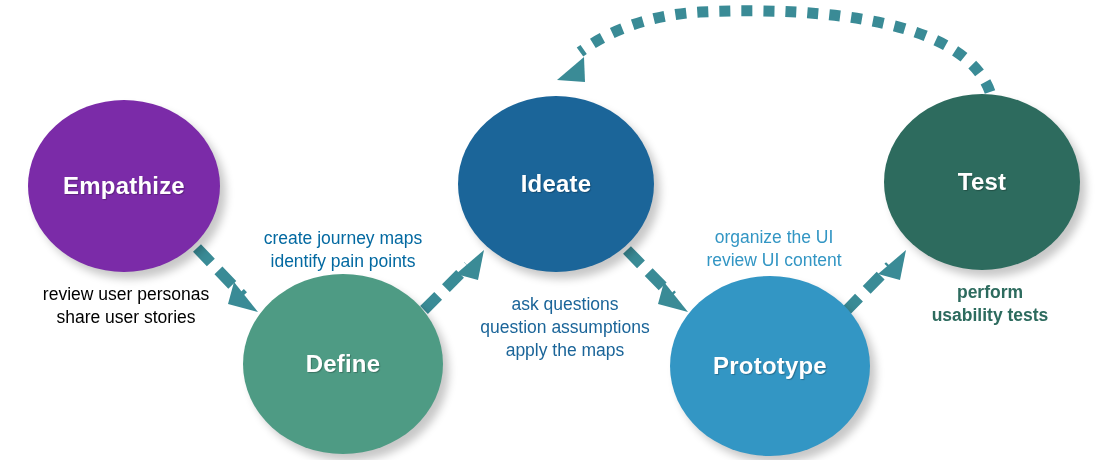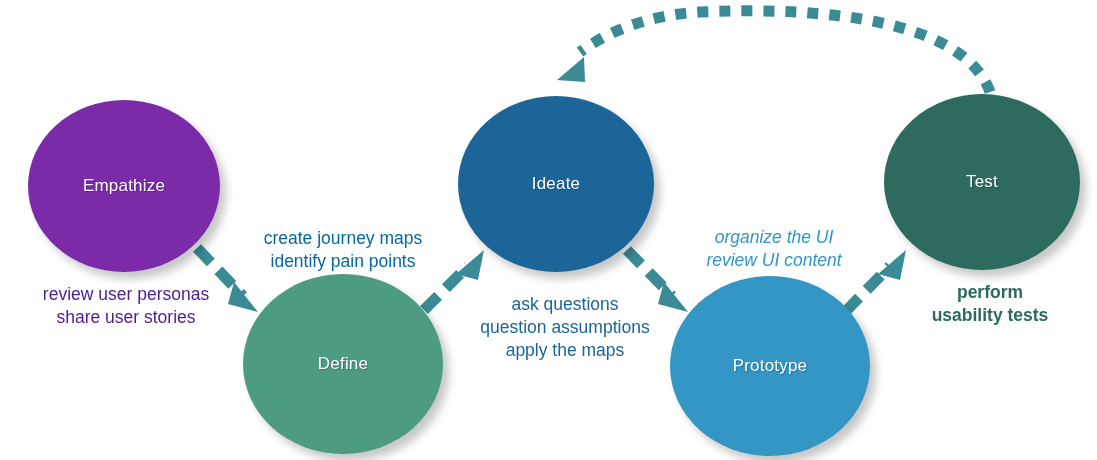--- a/index.html
+++ b/index.html
@@ -21,45 +21,45 @@
   .node {
     position: absolute;
     border-radius: 50%;
     display: flex;
     align-items: center;
     justify-content: center;
     box-shadow: 6px 7px 9px rgba(0,0,0,0.22);
   }
   .node .node-label {
     color: #ffffff;
-    font-weight: normal;
-    font-size: 17px;
+    font-weight: bold;
+    font-size: 24px;
     letter-spacing: 0.2px;
     text-shadow: 1px 1px 1px rgba(0,0,0,0.25);
     pointer-events: none;
   }
   #node-empathize { left: 28px;  top: 100px; width: 192px; height: 172px; }
   #node-define    { left: 243px; top: 274px; width: 200px; height: 180px; }
   #node-ideate    { left: 458px; top: 96px;  width: 196px; height: 176px; }
   #node-prototype { left: 670px; top: 276px; width: 200px; height: 180px; }
   #node-test      { left: 884px; top: 94px;  width: 196px; height: 176px; }
 
   
   .caption {
     position: absolute;
     font-size: 17.5px;
     line-height: 1.32;
     text-align: center;
     white-space: pre-line;
     pointer-events: none;
   }
-  #cap-empathize { left: 8px;   top: 283px; width: 236px; color: #4c1d95; }
+  #cap-empathize { left: 8px;   top: 283px; width: 236px; color: #000000; }
   #cap-define    { left: 238px; top: 227px; width: 210px; color: #0369a1; }
   #cap-ideate    { left: 465px; top: 293px; width: 200px; color: #1B6599; }
-  #cap-prototype { left: 683px; top: 226px; width: 182px; color: #3396C4; font-style: italic; }
+  #cap-prototype { left: 683px; top: 226px; width: 182px; color: #3396C4; }
   #cap-test      { left: 900px; top: 281px; width: 180px; color: #2D6B5E; font-weight: bold; }
 
   
   #arrows {
     position: absolute;
     left: 0; top: 0;
     width: 1097px;
     height: 460px;
     overflow: visible;
   }

